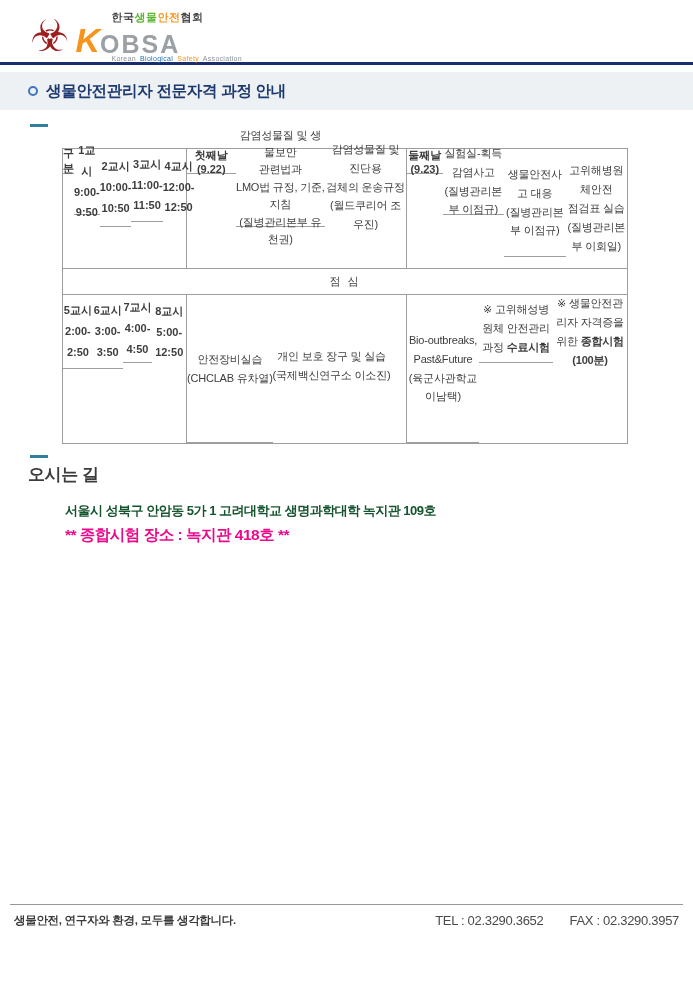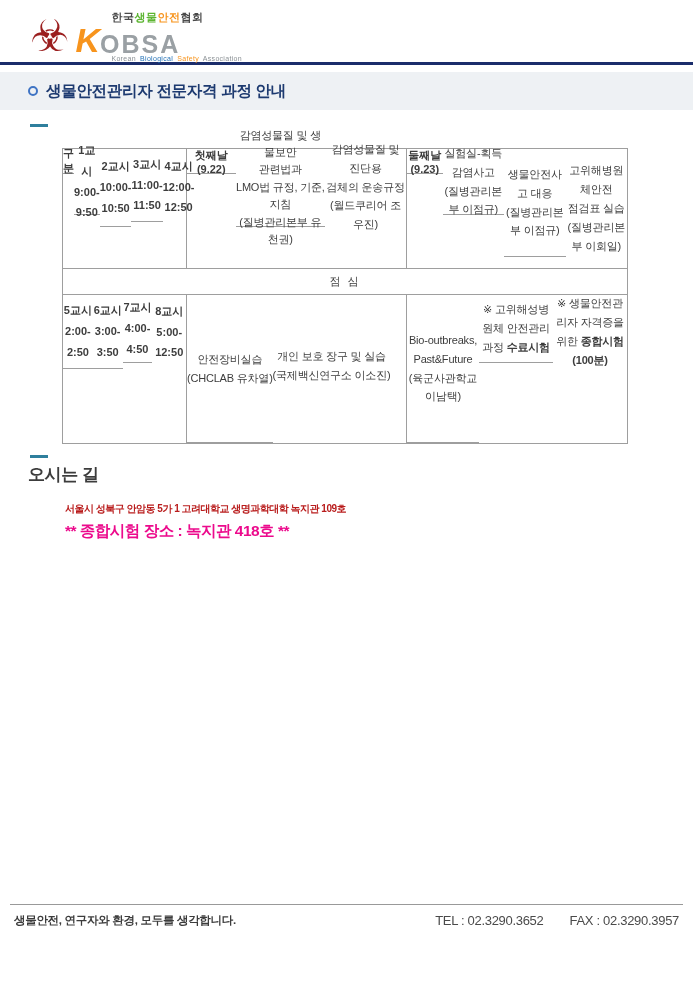--- a/index.html
+++ b/index.html
@@ -48,21 +48,21 @@
   .cell .ln-tight { line-height:1.58; letter-spacing:-0.2px; }
   .hdr { height:25px; font-weight:bold; justify-content:center; }
   .period { font-weight:bold; line-height:1.9; }
   .lunch-row { height:26px; display:flex; align-items:center;
                justify-content:center; letter-spacing:2px; }
   .bold { font-weight:bold; }
 
   
   .sec-dir { margin-top:11px; }
   .addr-block { margin:16px 0 0 65px; }
-  .addr-line { font-size:10px; font-weight:bold; color:#b91c1c; letter-spacing:-0.5px; }
+  .addr-line { font-size:13px; font-weight:bold; color:#14532d; letter-spacing:-0.5px; }
   .exam-line { font-size:15.5px; font-weight:bold; margin-top:5px; letter-spacing:-0.5px; }
 
   
   .footer { position:absolute; top:904px; left:0; width:693px; }
   .footer-rule { margin:0 10px; border-top:1px solid #999; }
   .footer-inner { display:flex; justify-content:space-between; align-items:flex-start;
                   padding:8px 14px 0 14px; }
   .slogan { font-size:11.5px; font-weight:bold; color:#3c3c3c; letter-spacing:-0.3px; }
   .telfax { font-size:13px; color:#4a4a4a; letter-spacing:-0.3px; display:flex; gap:26px; }
 </style>

